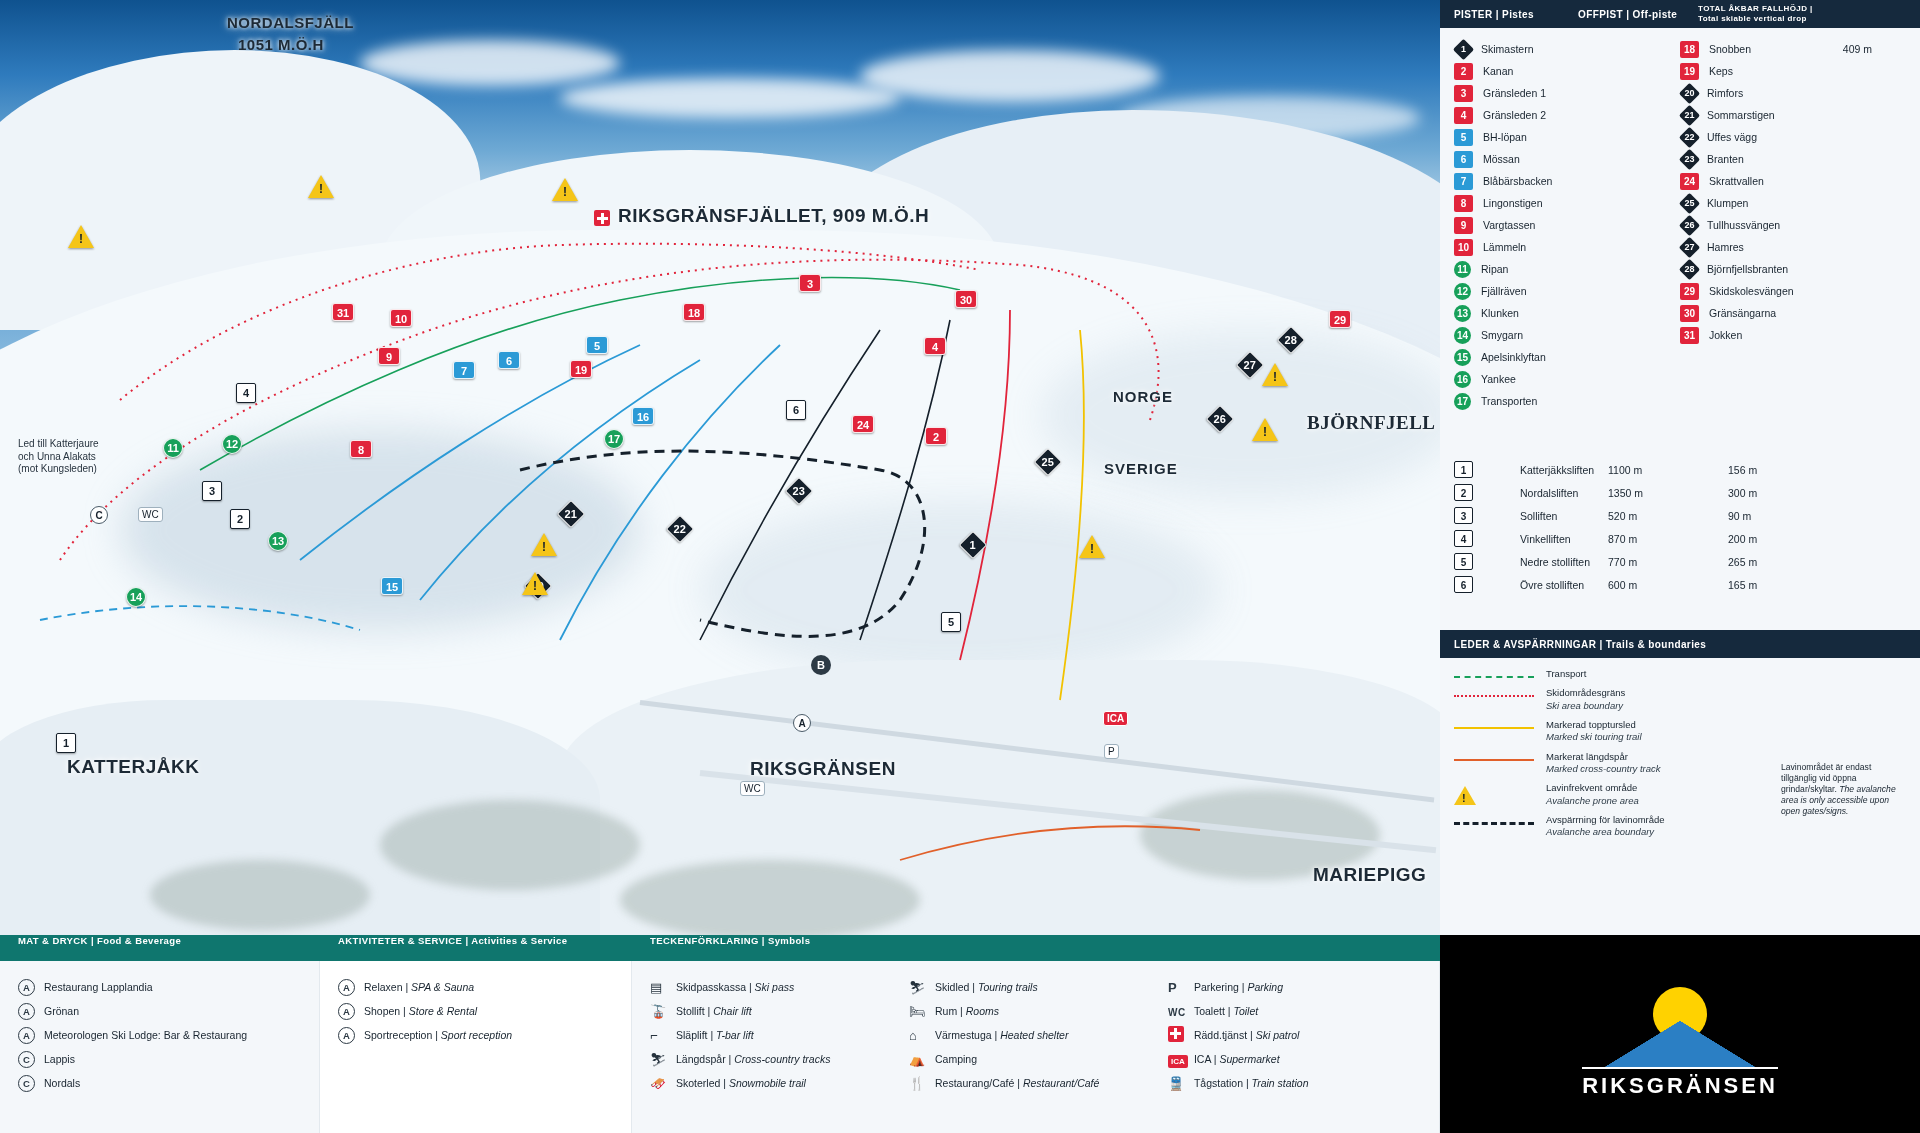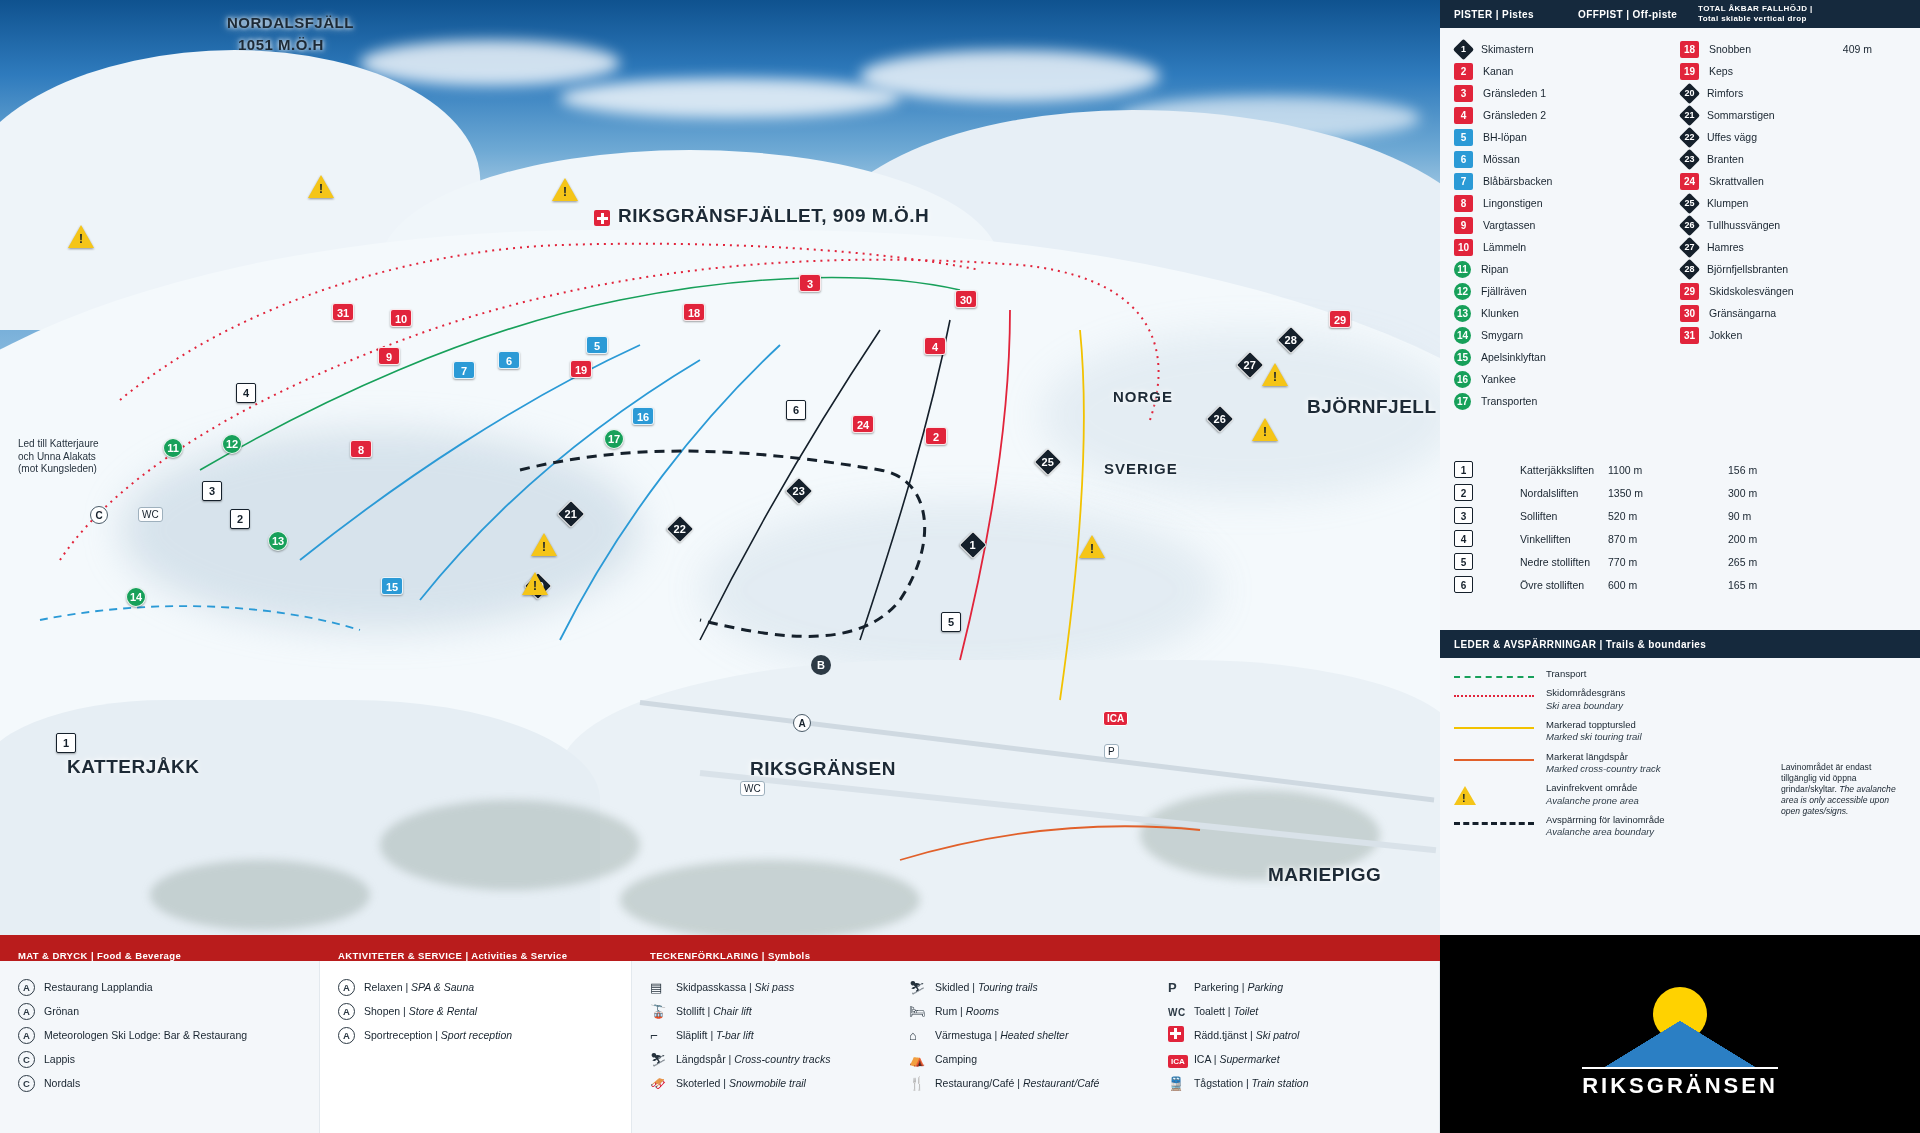--- a/index.html
+++ b/index.html
@@ -170,21 +170,21 @@
       linear-gradient(to bottom right, transparent 49.6%, #2b7fc4 50%) 0 0/75px 46px no-repeat,
       linear-gradient(to bottom left, transparent 49.6%, #2b7fc4 50%) 75px 0/75px 46px no-repeat;
   }
   .logo-text {
     color:#fff; font-size:22px; font-weight:bold; letter-spacing:3px;
     border-top:2px solid #fff; padding-top:4px; margin-top:-2px;
   }
 
   
   .bottom { position:absolute; left:0; top:935px; width:1440px; height:198px; background:#fff; }
-  .bhead { background:#b91c1c; color:#fff; height:26px; display:flex; align-items:flex-end; }
+  .bhead { background:#0f766e; color:#fff; height:26px; display:flex; align-items:flex-start; }
   .bhead div { font-size:9.5px; font-weight:bold; letter-spacing:.4px; padding-left:18px; }
   .bcols { display:flex; height:172px; }
   .bcol { padding:14px 12px 0 18px; border-right:1px solid #e3e9ee; }
   .bcol.c-food { width:320px; background:#f4f7fa; }
   .bcol.c-act { width:312px; background:#fff; }
   .bcol.c-sym { width:808px; background:#f4f7fa; display:flex; }
   .sym-sub { width:33.33%; padding-right:8px; }
   .brow { display:flex; align-items:center; height:24px; font-size:10.5px; color:#18242f; }
   .brow .ic { width:26px; flex:none; color:#25323d; font-size:13px; }
   .brow .tx i { font-style:italic; }
@@ -251,24 +251,24 @@
       <path d="M40,620 C 140,600 260,600 360,630" stroke="#2b9ad6" stroke-width="1.8" fill="none" stroke-dasharray="8 6"></path>
       <path d="M900,860 C 1000,830 1100,820 1200,830" stroke="#e1602a" stroke-width="1.8" fill="none"></path>
     </svg>
 
     <div class="map-label lbl-peak" style="left:227px;top:14px;">NORDALSFJÄLL</div>
     <div class="map-label lbl-peak" style="left:238px;top:36px;">1051 M.Ö.H</div>
     <div class="map-label lbl-place" style="left:618px;top:205px;">RIKSGRÄNSFJÄLLET, 909 M.Ö.H</div>
     <div class="red-cross" style="position:absolute;left:594px;top:210px;"></div>
     <div class="map-label lbl-country" style="left:1113px;top:388px;">NORGE</div>
     <div class="map-label lbl-country" style="left:1104px;top:460px;">SVERIGE</div>
-    <div class="map-label lbl-place" style="left:1307px;top:396px;">BJÖRNFJELL</div>
+    <div class="map-label lbl-place" style="left:1307px;top:412px;font-family:Liberation Serif, serif;">BJÖRNFJELL</div>
     <div class="map-label lbl-place" style="left:67px;top:742px;margin-top:14px;">KATTERJÅKK</div>
     <div class="map-label lbl-place" style="left:750px;top:758px;">RIKSGRÄNSEN</div>
-    <div class="map-label lbl-place" style="left:1268px;top:864px;">MARIEPIGG</div>
+    <div class="map-label lbl-place" style="left:1313px;top:864px;">MARIEPIGG</div>
     <div class="note" style="left:18px;top:438px;width:110px;white-space:pre-line;">Led till Katterjaure
 och Unna Alakats
 (mot Kungsleden)</div>
 
     <div id="map-markers">
         <div class="m m-red" style="left: 332px; top: 303px;">31</div>
         <div class="m m-red" style="left: 390px; top: 309px;">10</div>
         <div class="m m-red" style="left: 378px; top: 347px;">9</div>
         <div class="m m-red" style="left: 350px; top: 440px;">8</div>
         <div class="m m-lift" style="left: 236px; top: 383px;">4</div>

